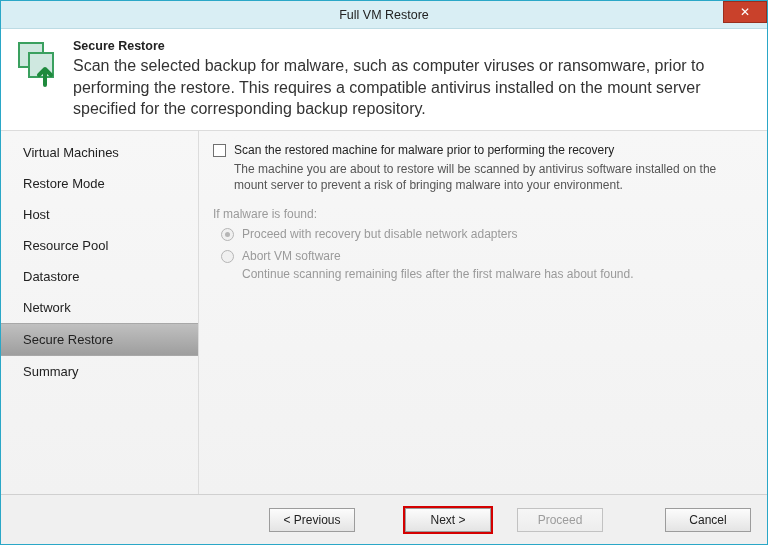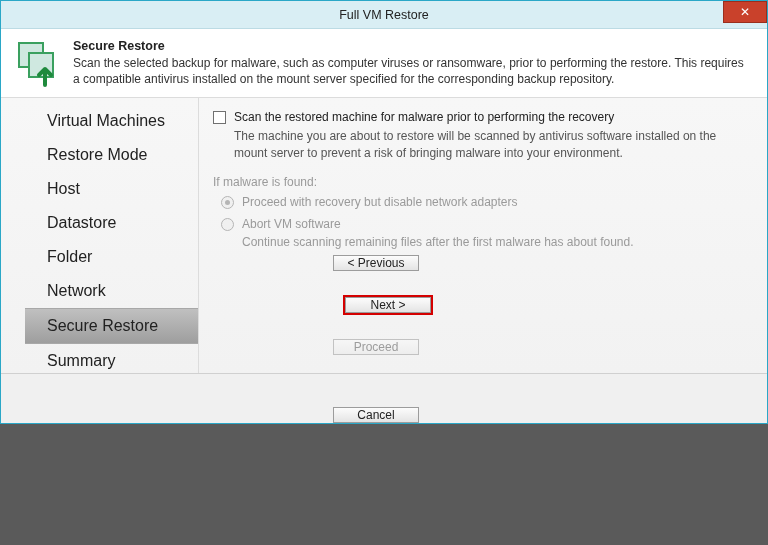--- a/index.html
+++ b/index.html
@@ -7,21 +7,21 @@
     margin: 0;
     font-family: "Segoe UI", Tahoma, sans-serif;
     font-size: 12px;
     background: #5a5a5a;
     width: 768px;
     height: 545px;
     overflow: hidden;
   }
   .window {
     width: 768px;
-    height: 424px;
+    height: 545px;
     background: #fff;
     border: 1px solid #2aa7c7;
     display: flex;
     flex-direction: column;
   }
   .titlebar {
     height: 28px;
     background: #d9eef4;
     border-bottom: 1px solid #bcdbe4;
     display: flex;
@@ -62,40 +62,39 @@
     flex: 0 0 48px;
   }
   .header-text .heading {
     font-weight: 700;
     color: #222;
     font-size: 12.5px;
     margin-bottom: 2px;
   }
   .header-text .desc {
     color: #333;
-    font-size: 12px;
+    font-size: 16px;
     line-height: 1.35;
   }
   .body {
     flex: 1;
     display: flex;
     background: linear-gradient(#f7f7f7,#f2f2f2);
     min-height: 0;
   }
   .sidebar {
     width: 198px;
     padding: 6px 0 0 0;
     border-right: 1px solid #dcdcdc;
   }
   .sidebar-item {
     padding: 8px 0 8px 22px;
     color: #222;
-    font-size: 16px;
+    font-size: 13px;
     cursor: default;
-    margin-left: 24px;
   }
   .sidebar-item.selected {
     background: linear-gradient(#c0c0c0,#9e9e9e);
     border-top: 1px solid #a8a8a8;
     border-bottom: 1px solid #a8a8a8;
     font-weight: 400;
   }
   .content {
     flex: 1;
     padding: 12px 40px 8px 14px;
@@ -152,21 +151,20 @@
   }
   .footer {
     height: 50px;
     border-top: 1px solid #d0d0d0;
     background: #f0f0f0;
     display: flex;
     align-items: center;
     justify-content: flex-end;
     padding-right: 16px;
     gap: 26px;
-    flex-direction: column;
   }
   .btn {
     width: 86px;
     height: 24px;
     border: 1px solid #9c9c9c;
     background: linear-gradient(#fcfcfc,#e4e4e4);
     font-size: 12px;
     display:flex;align-items:center;justify-content:center;
     color:#222;
   }
@@ -198,22 +196,22 @@
       <div class="heading">Secure Restore</div>
       <div class="desc">Scan the selected backup for malware, such as computer viruses or ransomware, prior to performing the restore. This requires a compatible antivirus installed on the mount server specified for the corresponding backup repository.</div>
     </div>
   </div>
 
   <div class="body">
     <div class="sidebar">
       <div class="sidebar-item"><span>Virtual Machines</span></div>
       <div class="sidebar-item"><span>Restore Mode</span></div>
       <div class="sidebar-item"><span>Host</span></div>
+      <div class="sidebar-item"><span>Resource Pool</span></div>
       <div class="sidebar-item"><span>Datastore</span></div>
-      <div class="sidebar-item"><span>Folder</span></div>
       <div class="sidebar-item"><span>Network</span></div>
       <div class="sidebar-item selected"><span>Secure Restore</span></div>
       <div class="sidebar-item"><span>Summary</span></div>
     </div>
 
     <div class="content">
       <div class="check-row">
         <div class="chk"></div>
         <div class="check-label">Scan the restored machine for malware prior to performing the recovery</div>
       </div>

